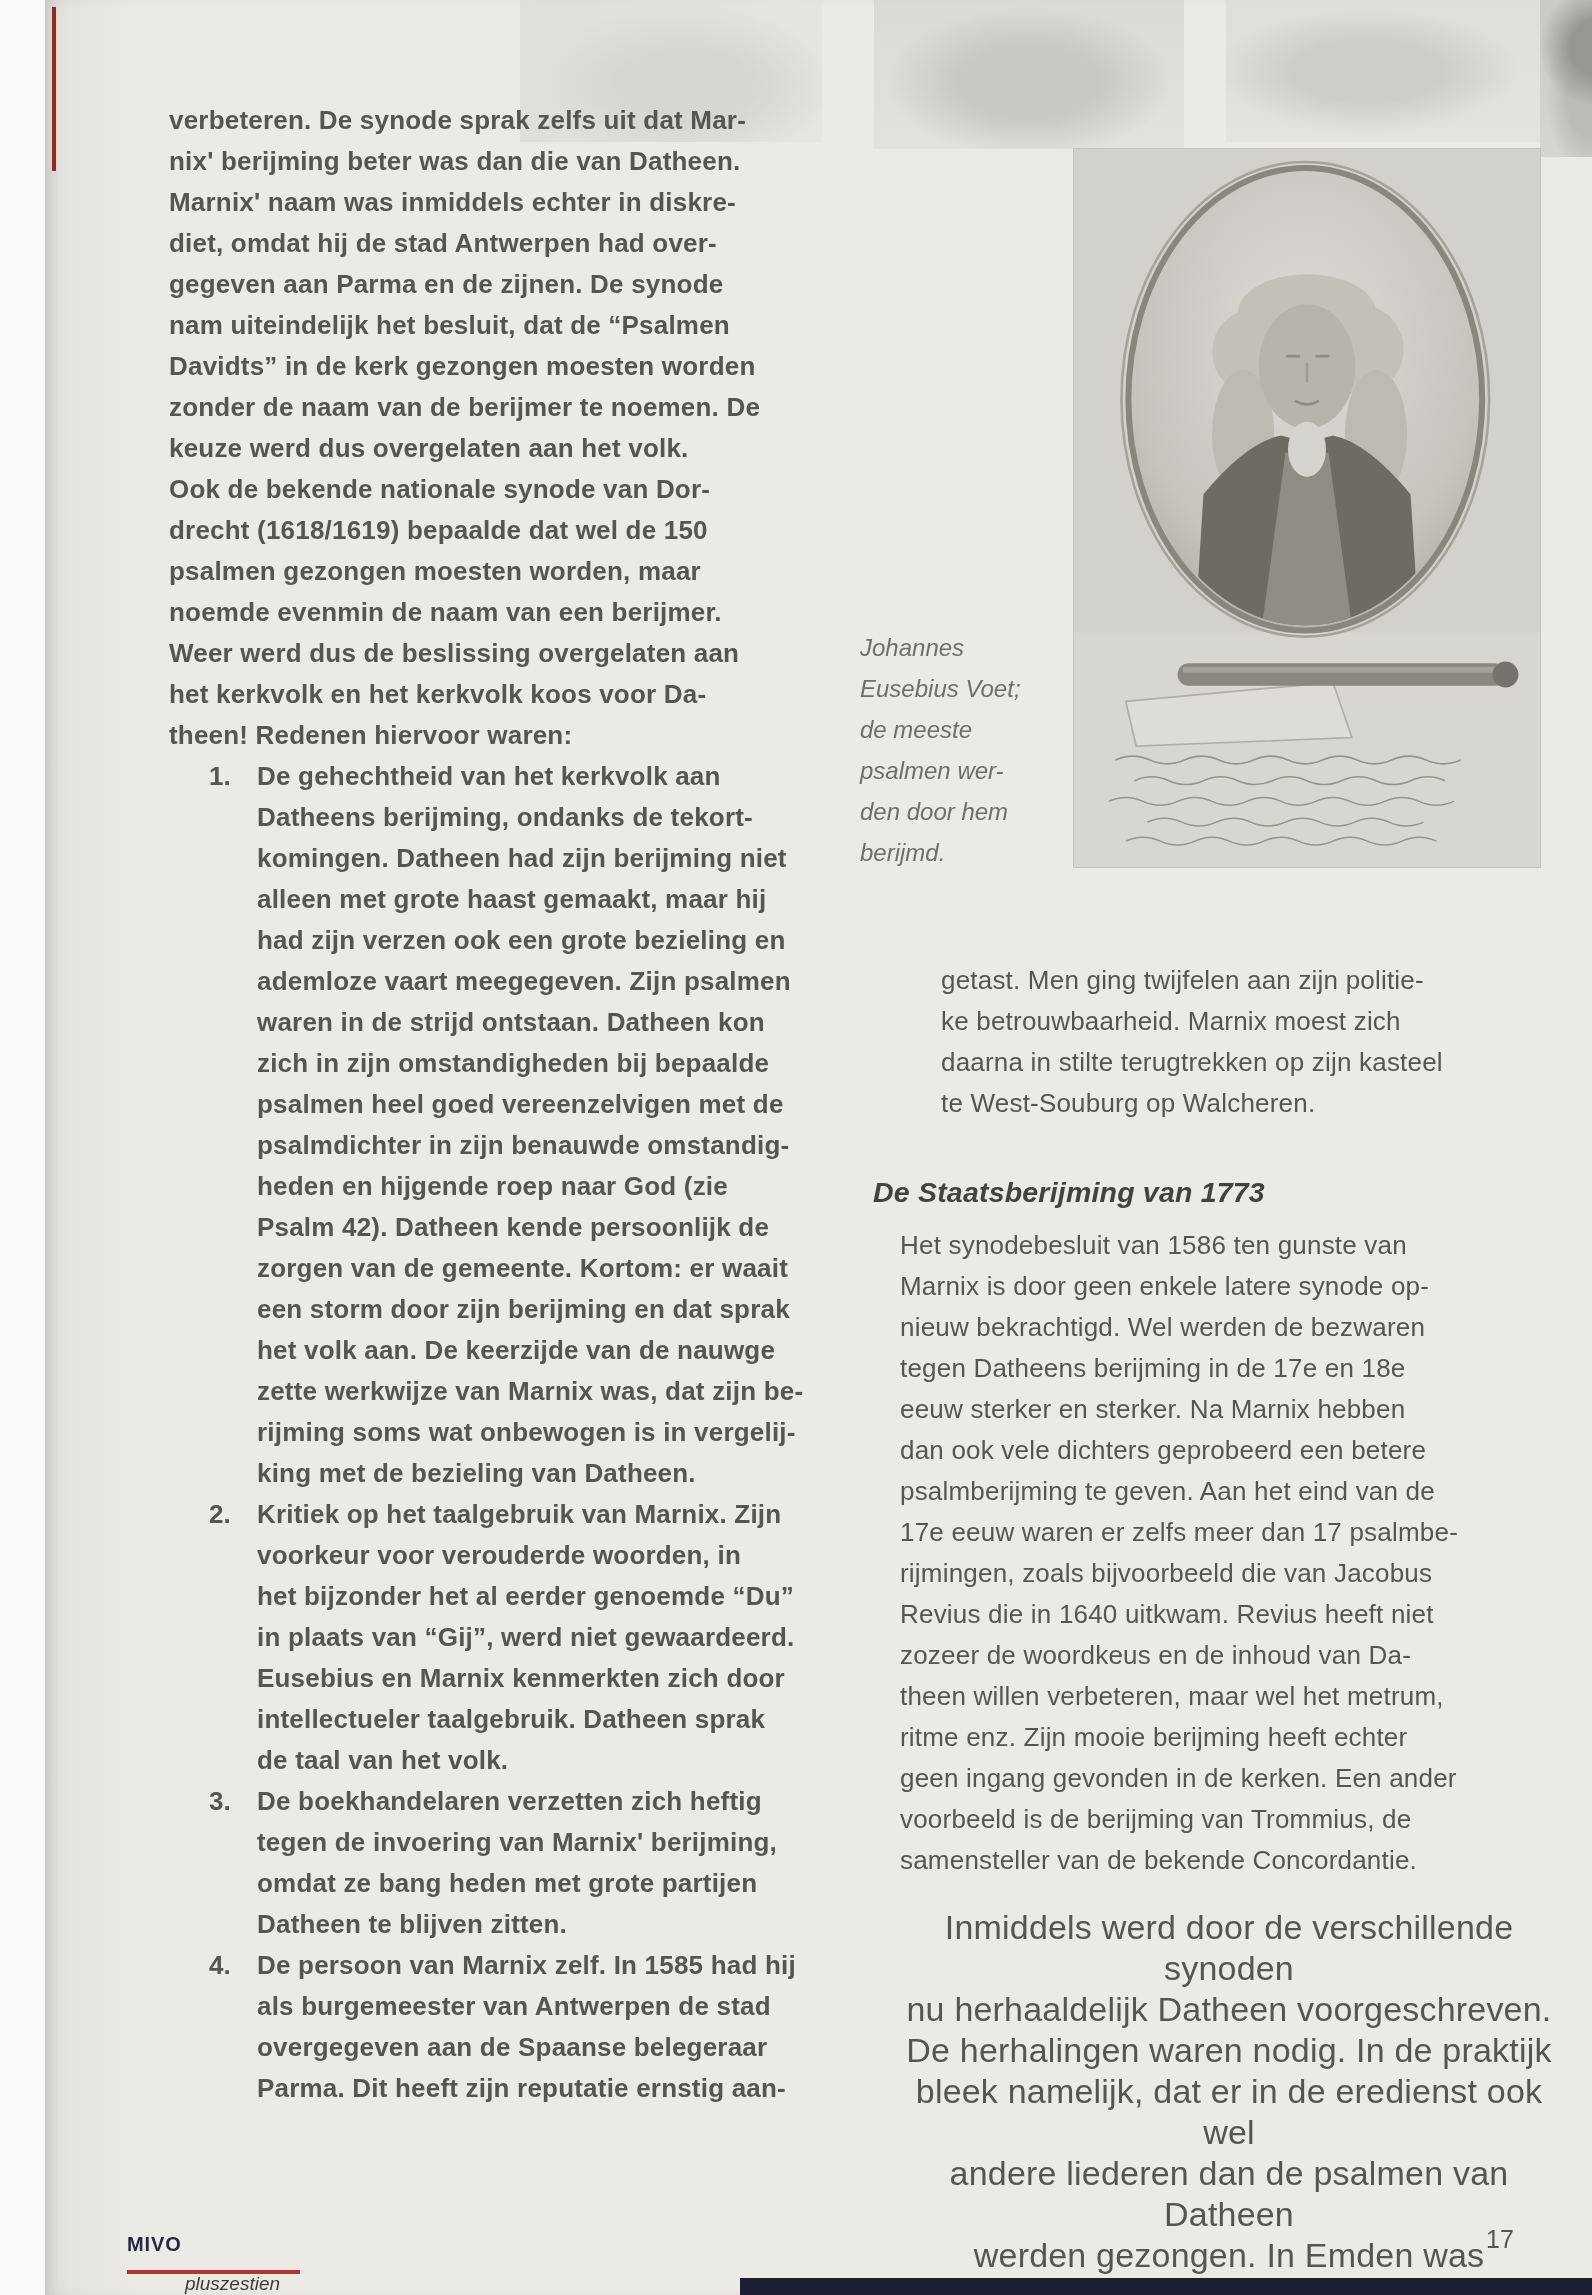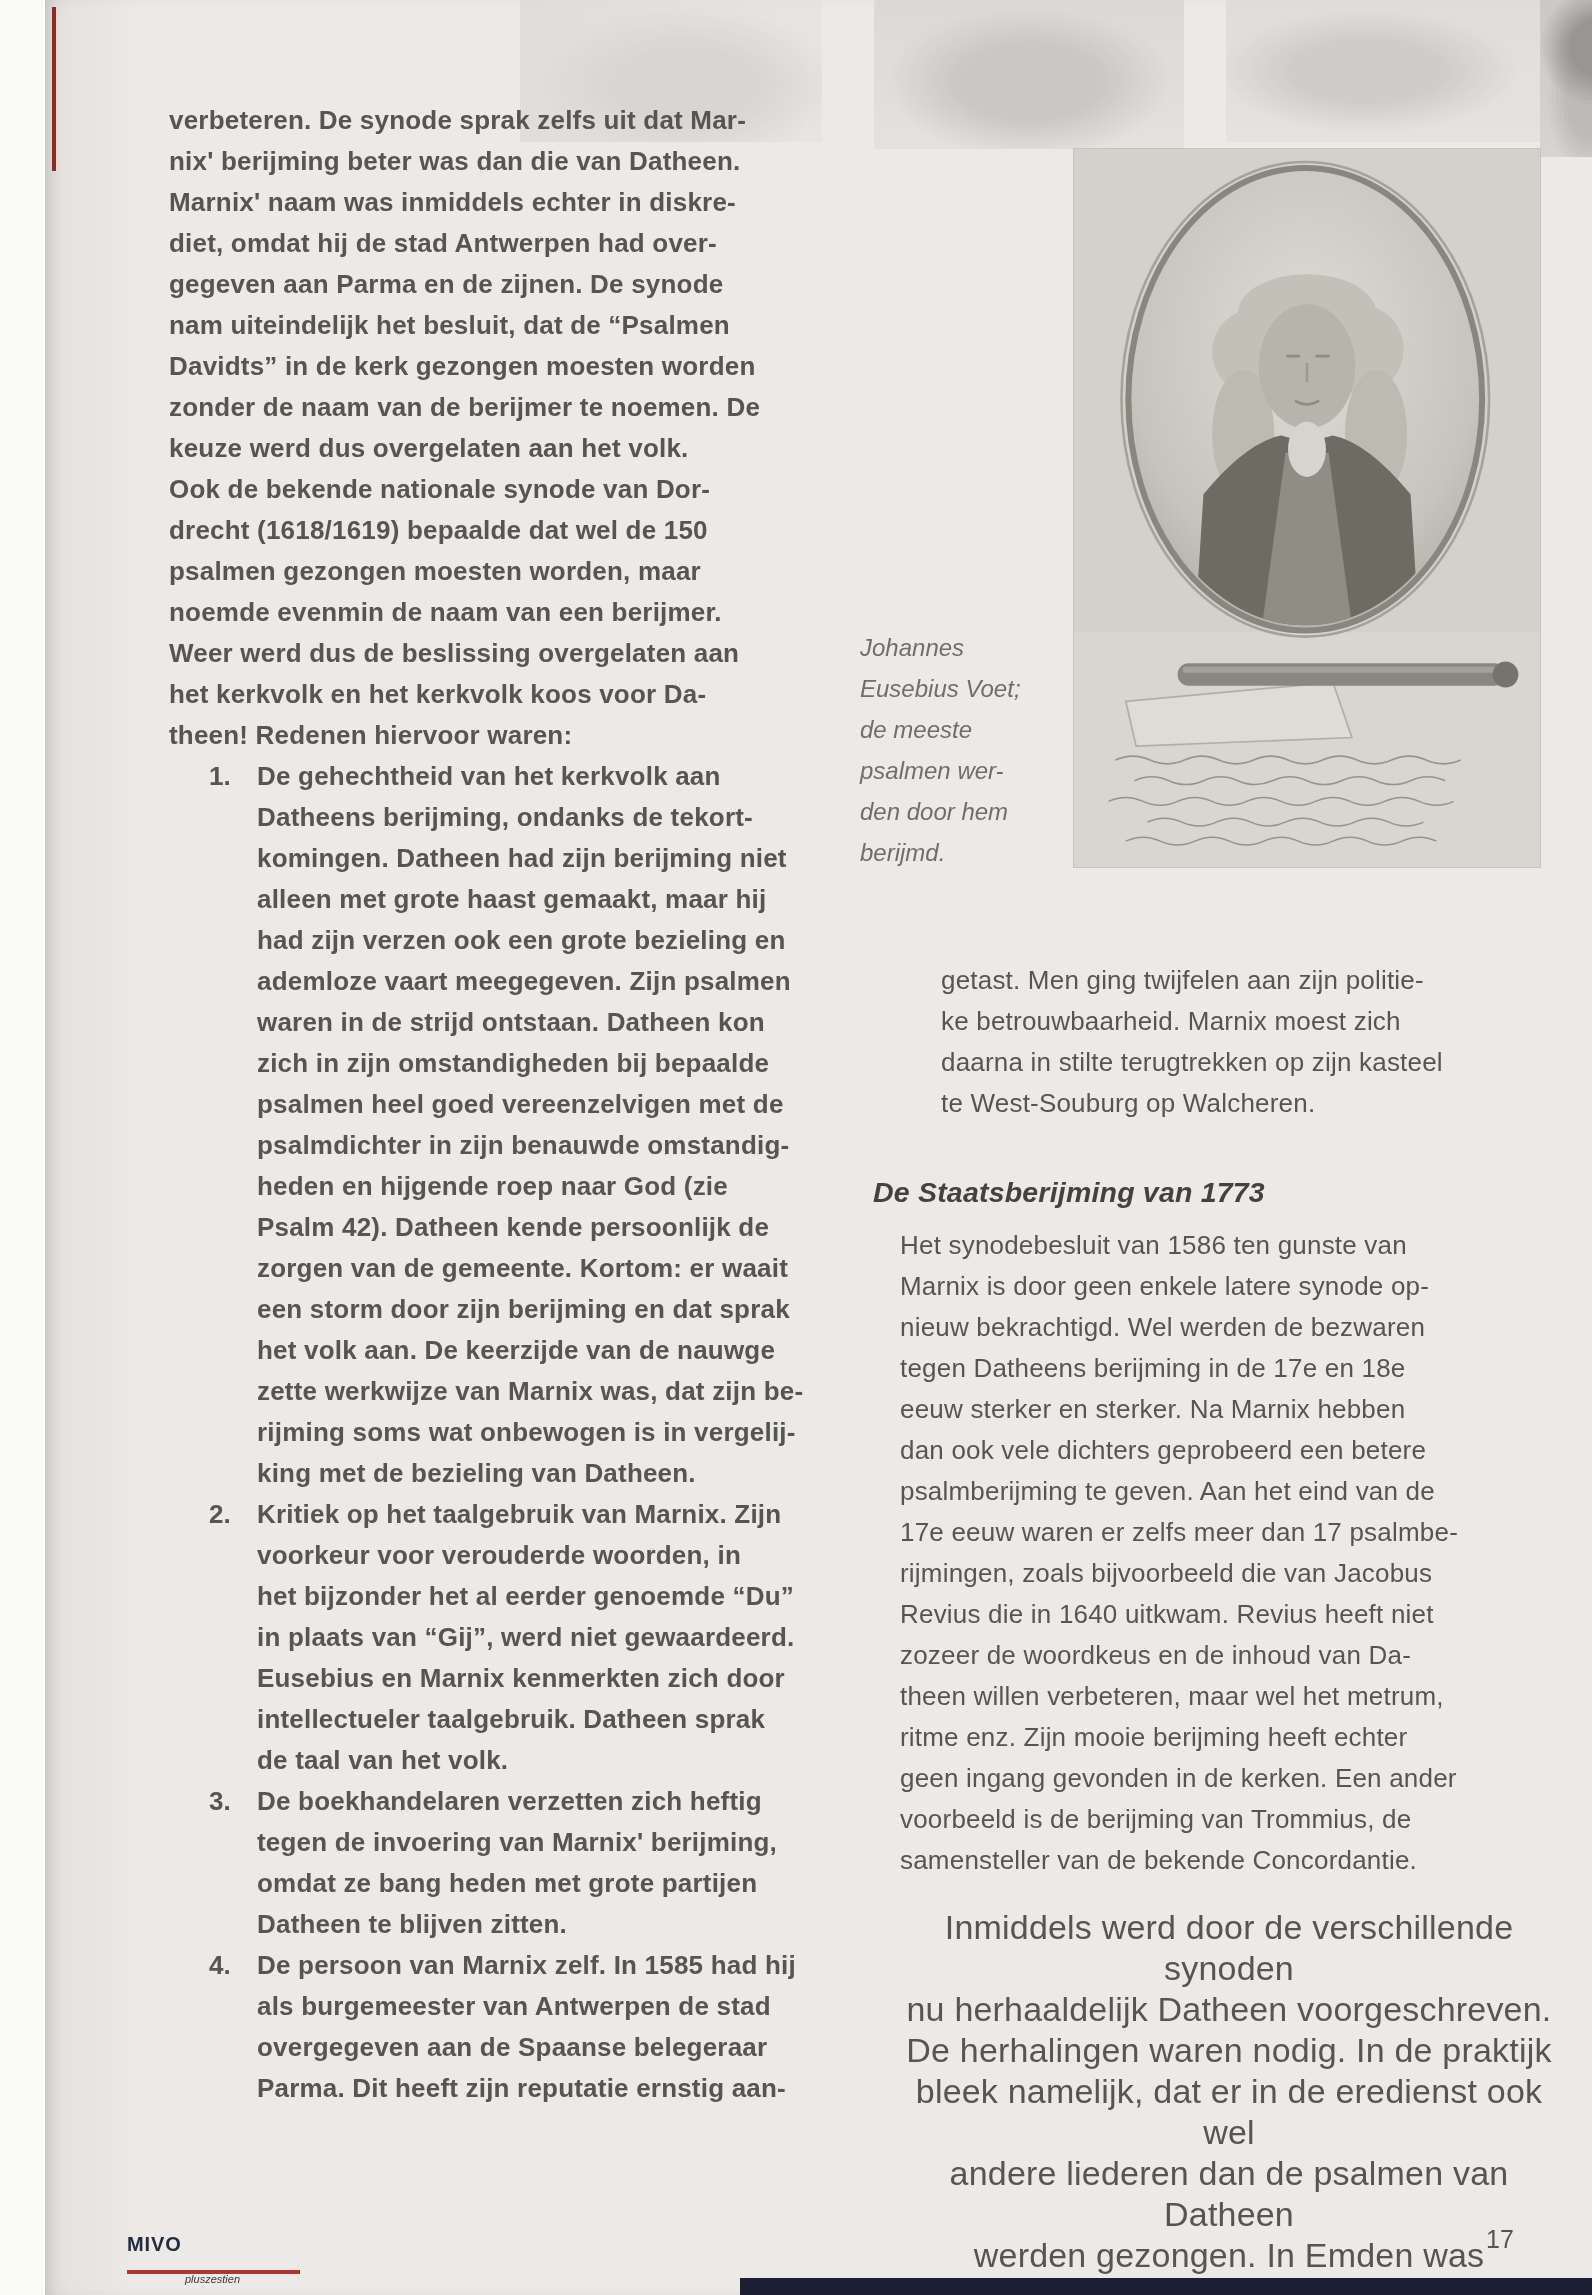--- a/index.html
+++ b/index.html
@@ -71,21 +71,21 @@
   
   .logo-title{
     position:absolute;left:127px;top:2233px;
     font-size:20px;font-weight:bold;color:#262a40;letter-spacing:0.9px;
   }
   .logo-rule{
     position:absolute;left:127px;top:2270px;width:173px;height:3.5px;background:#b23630;
   }
   .logo-sub{
     position:absolute;left:185px;top:2273px;
-    font-size:11px;font-style:italic;color:#3c3b38;
+    font-size:19px;font-style:italic;color:#3c3b38;
   }
   .page-number{
     position:absolute;left:1486px;top:2225px;font-size:25px;color:#56554f;
   }
   .bottom-bar{
     position:absolute;left:740px;top:2278px;width:852px;height:17.3px;background:#1c1e33;
   }
 </style>
 </head>
 <body>

